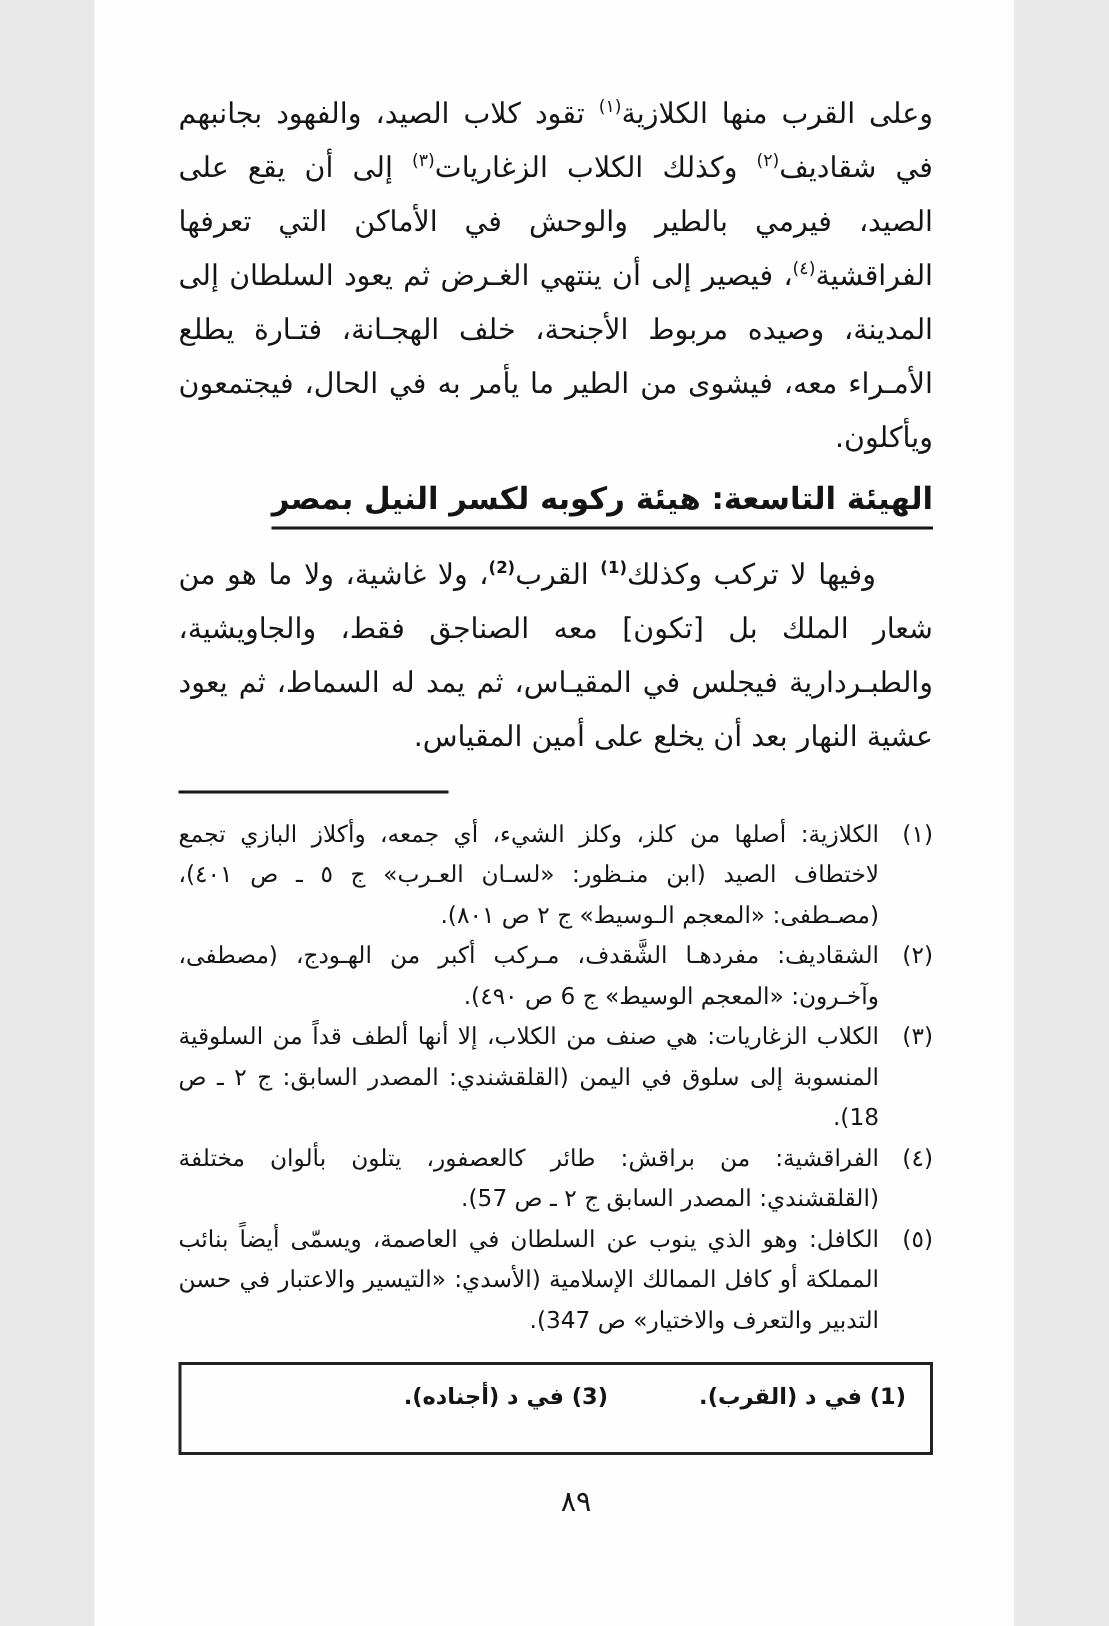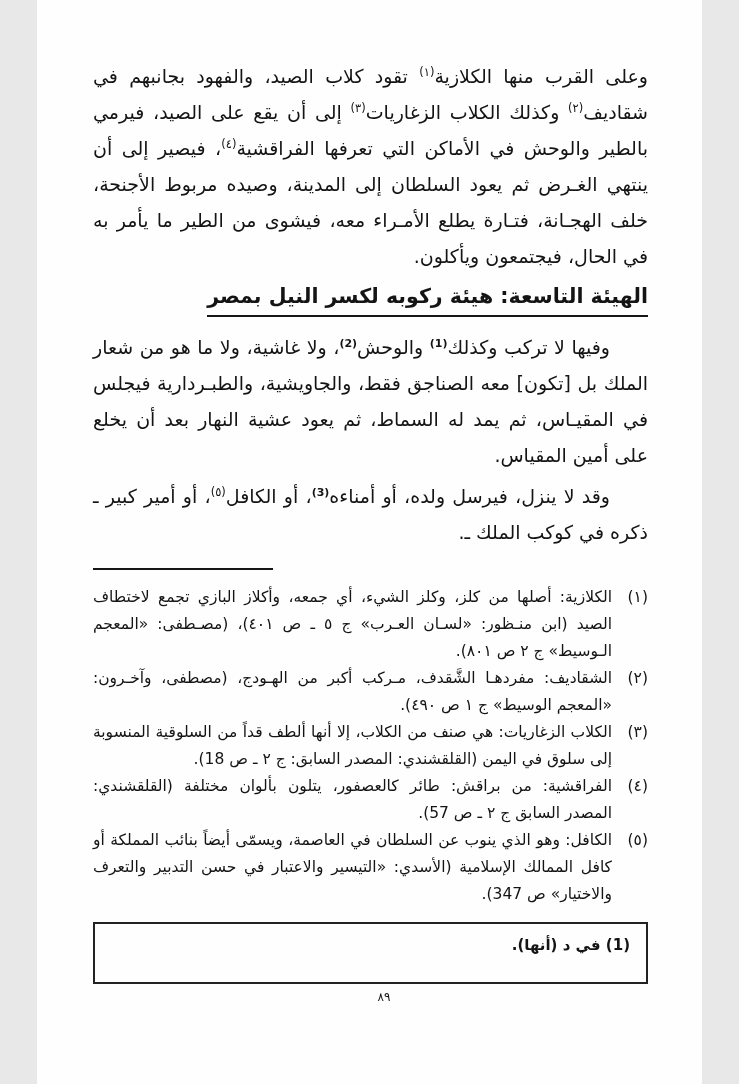--- a/index.html
+++ b/index.html
@@ -1,18 +1,18 @@
 <!DOCTYPE html>
 <html lang="ar"><head>
 <meta charset="utf-8">
 <style>
   html, body { margin: 0; padding: 0; background: #e8e8e8; }
   .page {
     position: relative;
-    width: 665px;
+    width: 613px;
     height: 1084px;
     margin: 0 auto;
     background: #fefefe;
     color: #141414;
     direction: rtl;
     font-family: "DejaVu Sans", sans-serif;
     overflow: hidden;
   }
   .content {
     position: absolute;
@@ -69,69 +69,72 @@
     font-weight: bold;
   }
   .app-item { white-space: nowrap; }
   .app-num { font-weight: bold; }
   .page-num {
     position: absolute;
     top: 990px;
     left: 0;
     right: 0;
     text-align: center;
-    font-size: 12px;
+    font-size: 19px;
     margin-left: 29px;
   }
 </style>
 </head>
 <body>
 
 <div class="page">
   <main class="content">
 
     <p class="body-par"><span>وعلى القرب منها الكلازية</span><span class="sup">(١)</span><span> تقود كلاب الصيد، والفهود بجانبهم في شقاديف</span><span class="sup">(٢)</span><span> وكذلك الكلاب الزغاريات</span><span class="sup">(٣)</span><span> إلى أن يقع على الصيد، فيرمي بالطير والوحش في الأماكن التي تعرفها الفراقشية</span><span class="sup">(٤)</span><span>، فيصير إلى أن ينتهي الغـرض ثم يعود السلطان إلى المدينة، وصيده مربوط الأجنحة، خلف الهجـانة، فتـارة يطلع الأمـراء معه، فيشوى من الطير ما يأمر به في الحال، فيجتمعون ويأكلون.</span></p>
 
 
     <div class="heading-row">
       <h2 class="heading">الهيئة التاسعة: هيئة ركوبه لكسر النيل بمصر</h2>
     </div>
 
-    <p class="body-par indent"><span>وفيها لا تركب وكذلك</span><span class="sup sup-lat">(1)</span><span> والوحش</span><span class="sup sup-lat">(2)</span><span>، ولا غاشية، ولا ما هو من شعار الملك بل [تكون] معه الصناجق فقط، والجاويشية، والطبـردارية فيجلس في المقيـاس، ثم يمد له السماط، ثم يعود عشية النهار بعد أن يخلع على أمين المقياس.</span></p>
+    <p class="body-par indent"><span>وفيها لا تركب وكذلك</span><span class="sup sup-lat">(1)</span><span> القرب</span><span class="sup sup-lat">(2)</span><span>، ولا غاشية، ولا ما هو من شعار الملك بل [تكون] معه الصناجق فقط، والجاويشية، والطبـردارية فيجلس في المقيـاس، ثم يمد له السماط، ثم يعود عشية النهار بعد أن يخلع على أمين المقياس.</span></p>
 
-    <p class="body-par indent"><span>وقد لا ينزل، فيرسل ولده، أو أمناءه</span><span class="sup sup-lat">(3)</span><span>، أو الكافل</span><span class="sup">(٥)</span><span>، أو أمير كبير ـ ذكره في كوكب الملك ـ.</span></p>
 
     <div class="fn-sep"></div>
 
     <section class="footnotes">
       <div class="footnote">
         <span class="fn-num">(١)</span>
         <span class="fn-text">الكلازية: أصلها من كلز، وكلز الشيء، أي جمعه، وأكلاز البازي تجمع لاختطاف الصيد (ابن منـظور: «لسـان العـرب» ج ٥ ـ ص ٤٠١)، (مصـطفى: «المعجم الـوسيط» ج ٢ ص ٨٠١).</span>
       </div>
       <div class="footnote">
         <span class="fn-num">(٢)</span>
-        <span class="fn-text">الشقاديف: مفردهـا الشَّقدف، مـركب أكبر من الهـودج، (مصطفى، وآخـرون: «المعجم الوسيط» ج ١ ص ٤٩٠).</span>
+        <span class="fn-text">الشقاديف: مفردهـا الشَّقدف، مـركب أكبر من الهـودج، (مصطفى، وآخـرون: «المعجم الوسيط» ج 6 ص ٤٩٠).</span>
       </div>
       <div class="footnote">
         <span class="fn-num">(٣)</span>
         <span class="fn-text">الكلاب الزغاريات: هي صنف من الكلاب، إلا أنها ألطف قداً من السلوقية المنسوبة إلى سلوق في اليمن (القلقشندي: المصدر السابق: ج ٢ ـ ص 18).</span>
       </div>
       <div class="footnote">
         <span class="fn-num">(٤)</span>
         <span class="fn-text">الفراقشية: من براقش: طائر كالعصفور، يتلون بألوان مختلفة (القلقشندي: المصدر السابق ج ٢ ـ ص 57).</span>
       </div>
       <div class="footnote">
         <span class="fn-num">(٥)</span>
         <span class="fn-text">الكافل: وهو الذي ينوب عن السلطان في العاصمة، ويسمّى أيضاً بنائب المملكة أو كافل الممالك الإسلامية (الأسدي: «التيسير والاعتبار في حسن التدبير والتعرف والاختيار» ص 347).</span>
       </div>
     </section>
 
     <section class="apparatus">
       <div class="app-item">
         <span class="app-num">(1)</span>
-        <span>في د (أنها).</span>
+        <span>في د (القرب).</span>
+      </div>
+      <div class="app-item">
+        <span class="app-num">(3)</span>
+        <span>في د (أجناده).</span>
       </div>
     </section>
 
   </main>
 
   <div class="page-num">٨٩</div>
 </div>
 
 </body></html>

